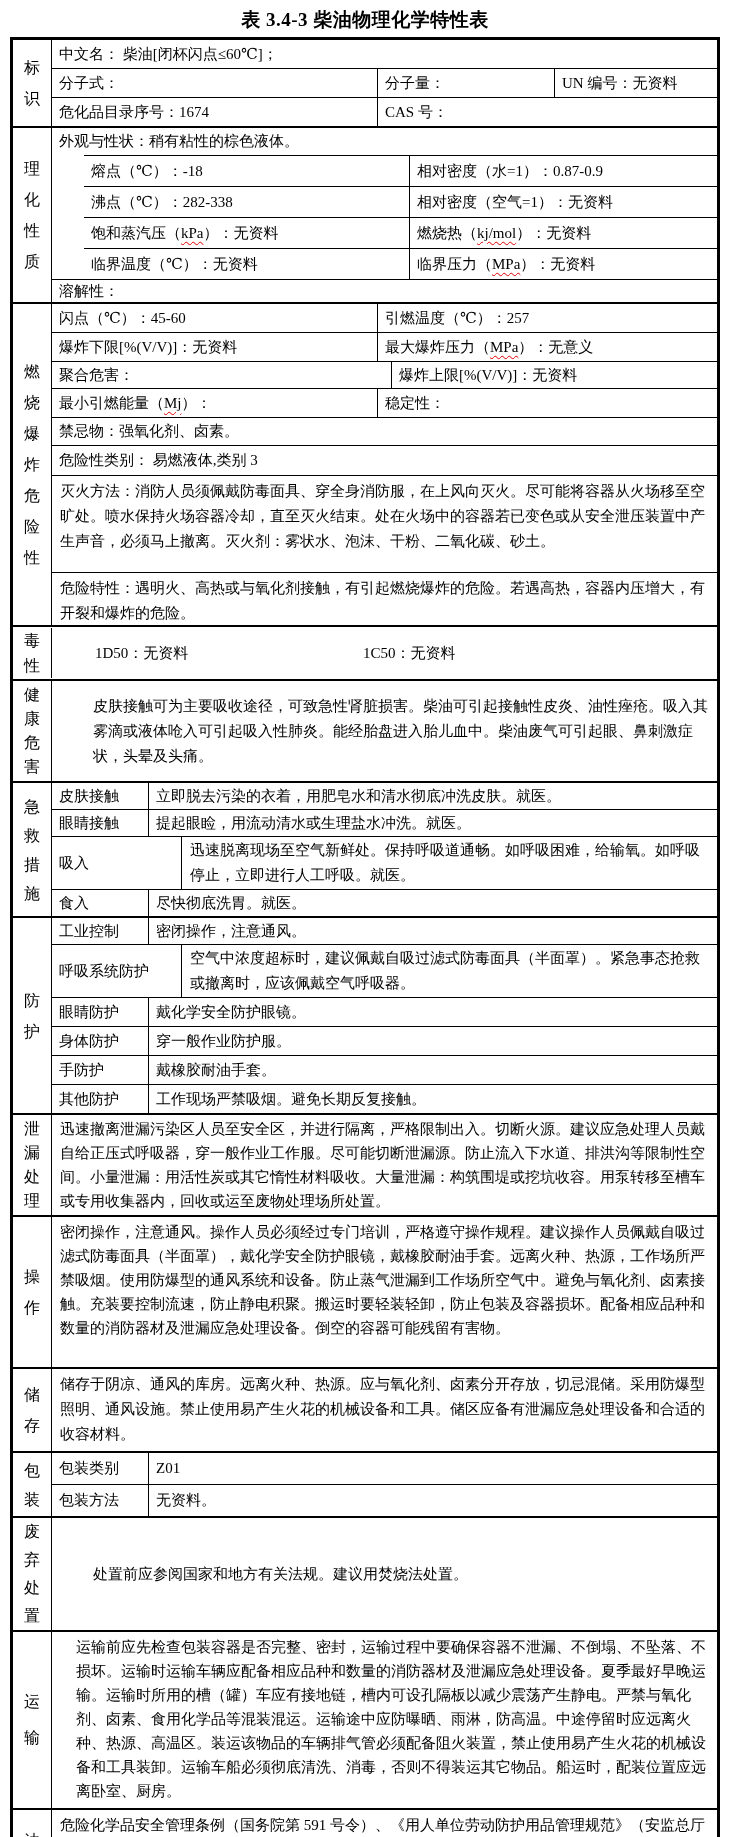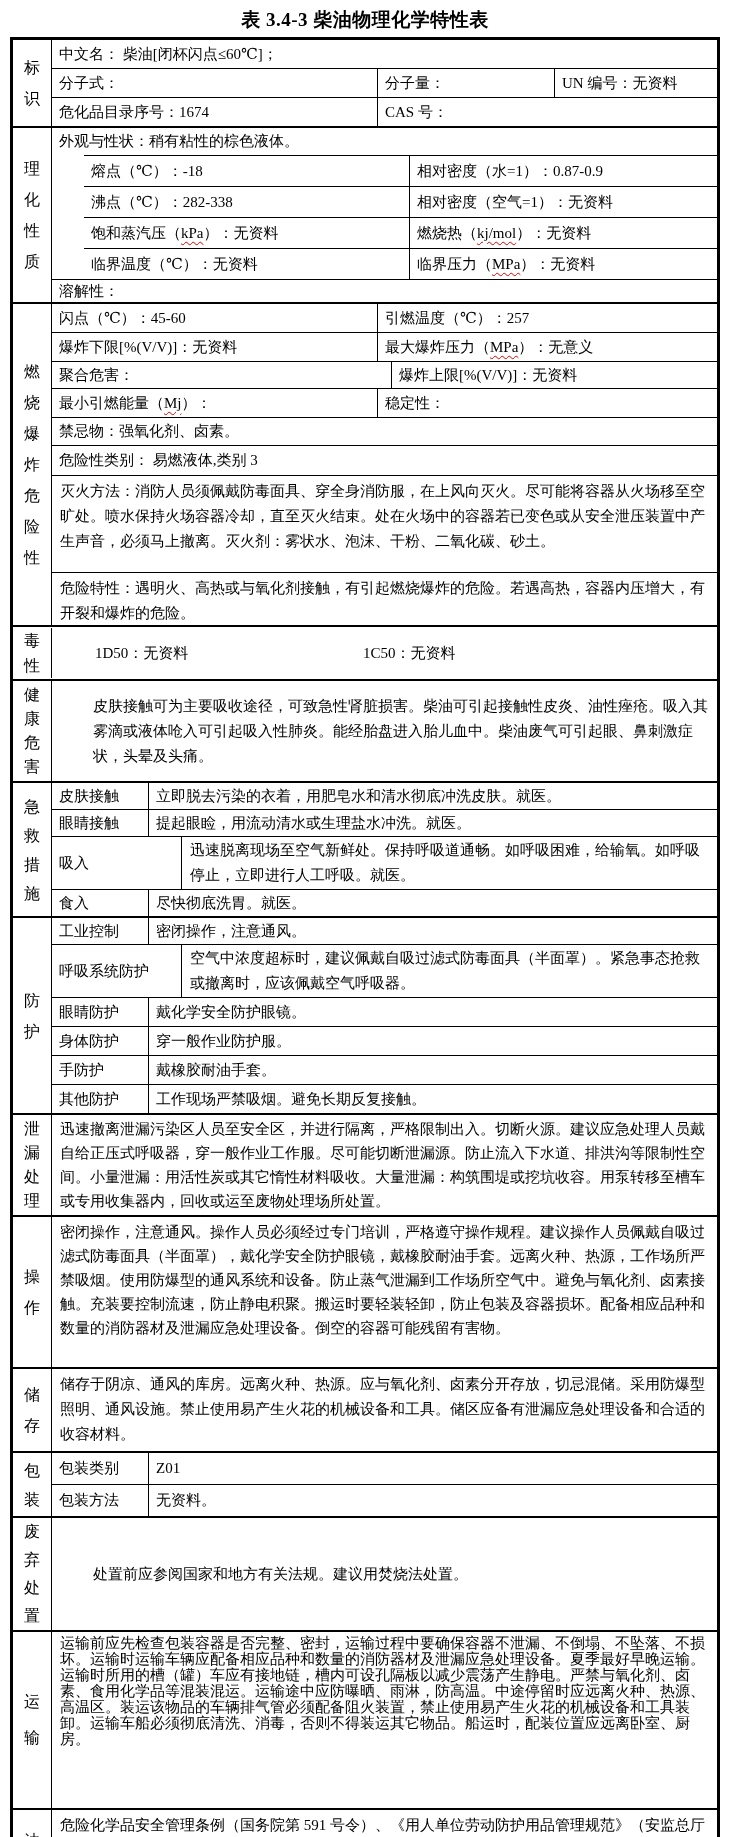--- a/index.html
+++ b/index.html
@@ -300,21 +300,21 @@
       </div>
     </div>
   </div>
 
   <div class="sec sec-transport">
     <div class="sec-label">
       <span class="vlabel" style="line-height:36px;">运输</span>
     </div>
     <div class="sec-body">
       <div class="row" style="flex:1;">
-        <div class="cell fill para" style="line-height:16px;">运输前应先检查包装容器是否完整、密封，运输过程中要确保容器不泄漏、不倒塌、不坠落、不损坏。运输时运输车辆应配备相应品种和数量的消防器材及泄漏应急处理设备。夏季最好早晚运输。运输时所用的槽（罐）车应有接地链，槽内可设孔隔板以减少震荡产生静电。严禁与氧化剂、卤素、食用化学品等混装混运。运输途中应防曝晒、雨淋，防高温。中途停留时应远离火种、热源、高温区。装运该物品的车辆排气管必须配备阻火装置，禁止使用易产生火花的机械设备和工具装卸。运输车船必须彻底清洗、消毒，否则不得装运其它物品。船运时，配装位置应远离卧室、厨房。</div>
+        <div class="cell fill para" style="line-height:24px;margin-left:16px;">运输前应先检查包装容器是否完整、密封，运输过程中要确保容器不泄漏、不倒塌、不坠落、不损坏。运输时运输车辆应配备相应品种和数量的消防器材及泄漏应急处理设备。夏季最好早晚运输。运输时所用的槽（罐）车应有接地链，槽内可设孔隔板以减少震荡产生静电。严禁与氧化剂、卤素、食用化学品等混装混运。运输途中应防曝晒、雨淋，防高温。中途停留时应远离火种、热源、高温区。装运该物品的车辆排气管必须配备阻火装置，禁止使用易产生火花的机械设备和工具装卸。运输车船必须彻底清洗、消毒，否则不得装运其它物品。船运时，配装位置应远离卧室、厨房。</div>
       </div>
     </div>
   </div>
 
   <div class="sec sec-regs">
     <div class="sec-label">
       <span class="vlabel" style="line-height:30px;">法规信息</span>
     </div>
     <div class="sec-body">
       <div class="row" style="flex:1;">

